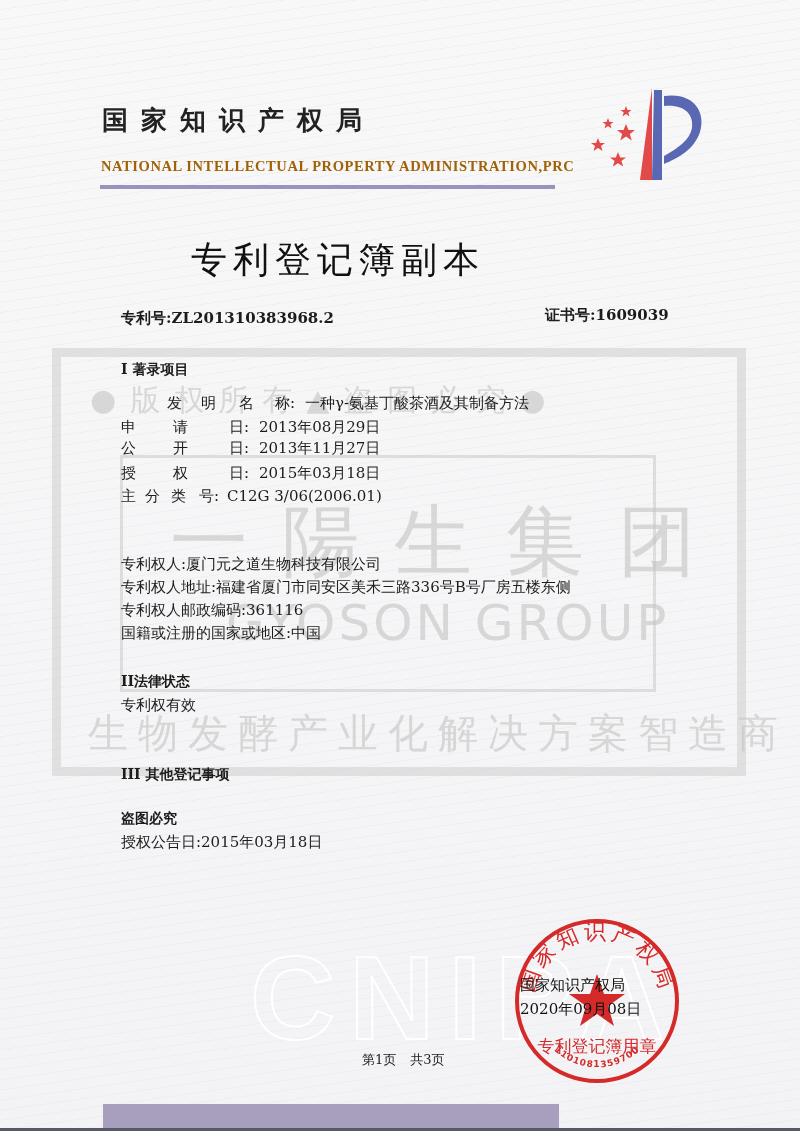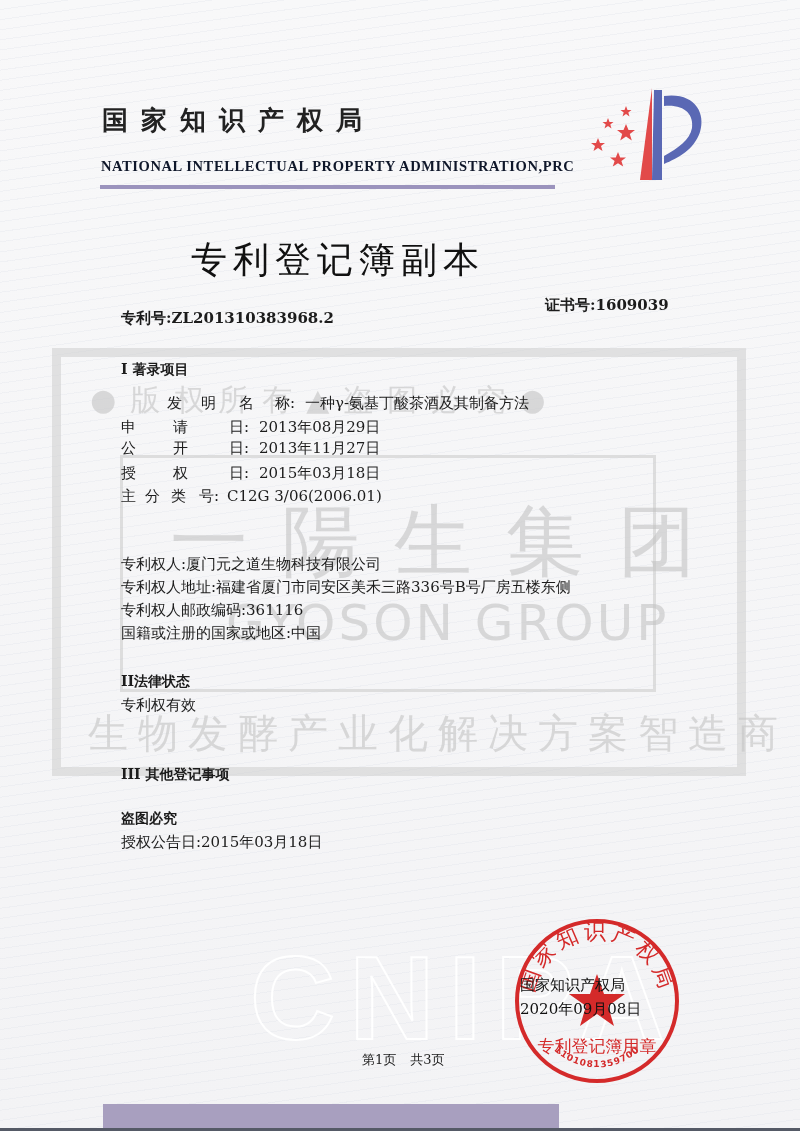--- a/index.html
+++ b/index.html
@@ -17,35 +17,35 @@
   }
   .abs { position: absolute; }
 
   
   .agency-cn {
     left: 102px; top: 103px; font-size: 26px; font-weight: bold;
     letter-spacing: 13px; color: #222; font-family: "DejaVu Serif", serif;
   }
   .agency-en {
     left: 101px; top: 158px; font-size: 14.5px; letter-spacing: 0.6px;
-    color: #0f172a; font-family: "Liberation Serif", serif; font-weight: bold;
+    color: #a16207; font-family: "Liberation Serif", serif; font-weight: bold;
   }
   .header-rule {
     left: 100px; top: 185px; width: 455px; height: 4px; background: #9b93bd;
   }
   .logo { left: 582px; top: 84px; width: 124px; height: 106px; }
 
   .doc-title {
     left: 0; width: 676px; top: 236px; text-align: center;
     font-size: 36px; letter-spacing: 6px; color: #111;
     font-family: "DejaVu Sans", sans-serif;
   }
 
   .patent-no { left: 121px; top: 309px; font-size: 15px; font-weight: bold; }
-  .cert-no { left: 545px; top: 296px; font-size: 15px; font-weight: bold; }
+  .cert-no { left: 545px; top: 306px; font-size: 15px; font-weight: bold; }
 
   
   .wm-outer {
     left: 52px; top: 348px; width: 694px; height: 428px;
     border: 9px solid rgba(205,205,205,0.55); box-sizing: border-box;
   }
   .wm-inner {
     left: 120px; top: 455px; width: 536px; height: 237px;
     border: 3px solid rgba(200,200,200,0.55); box-sizing: border-box;
   }

